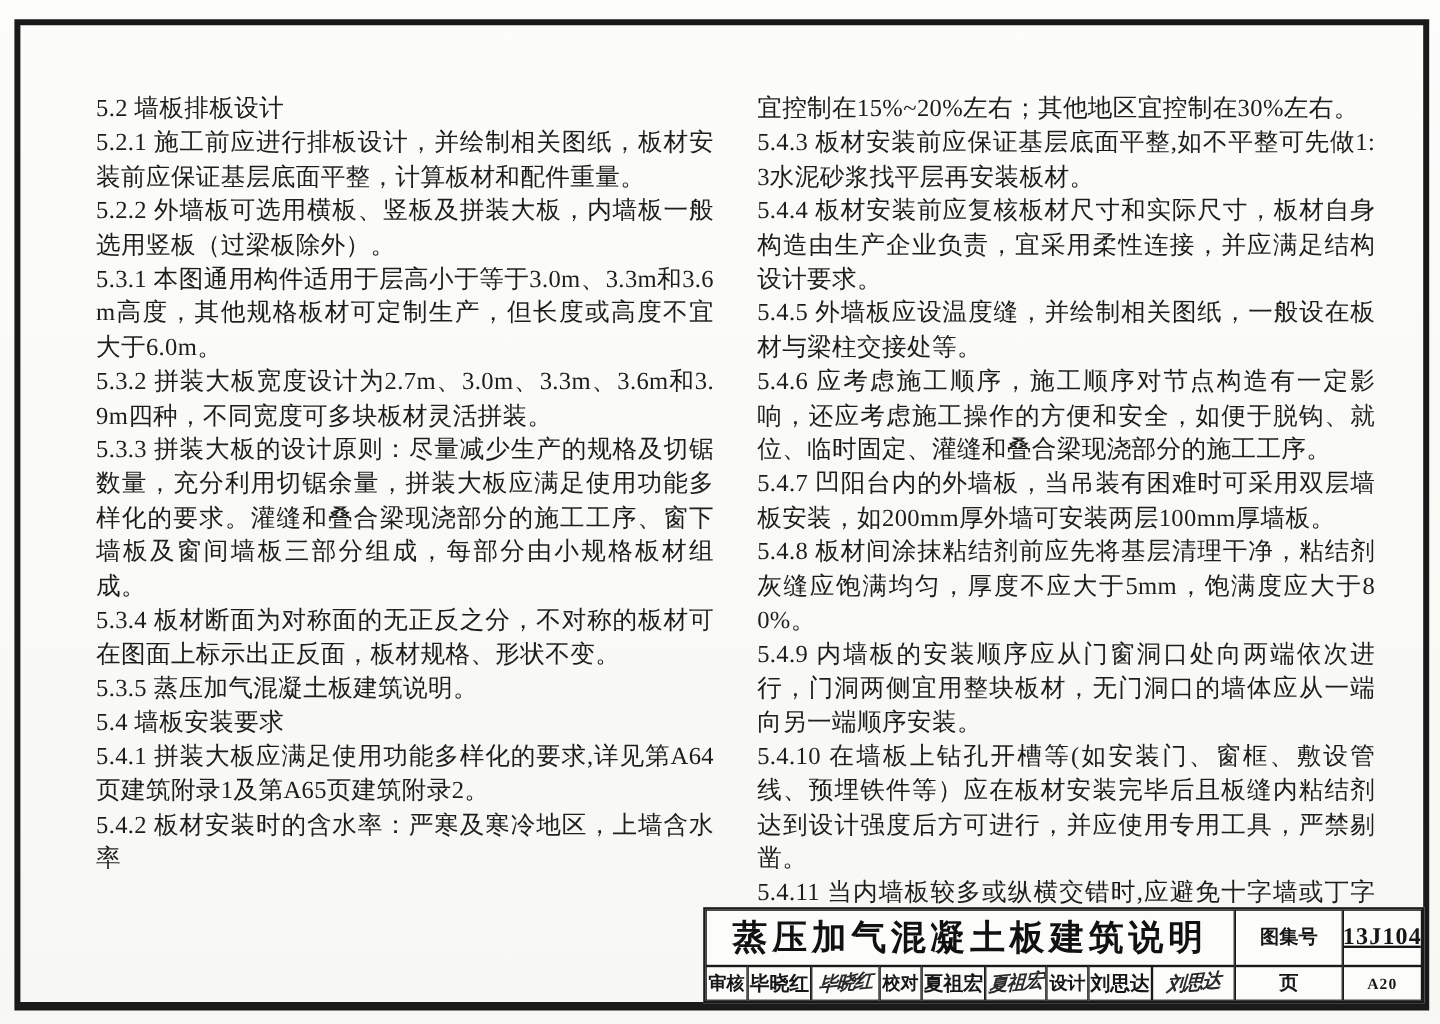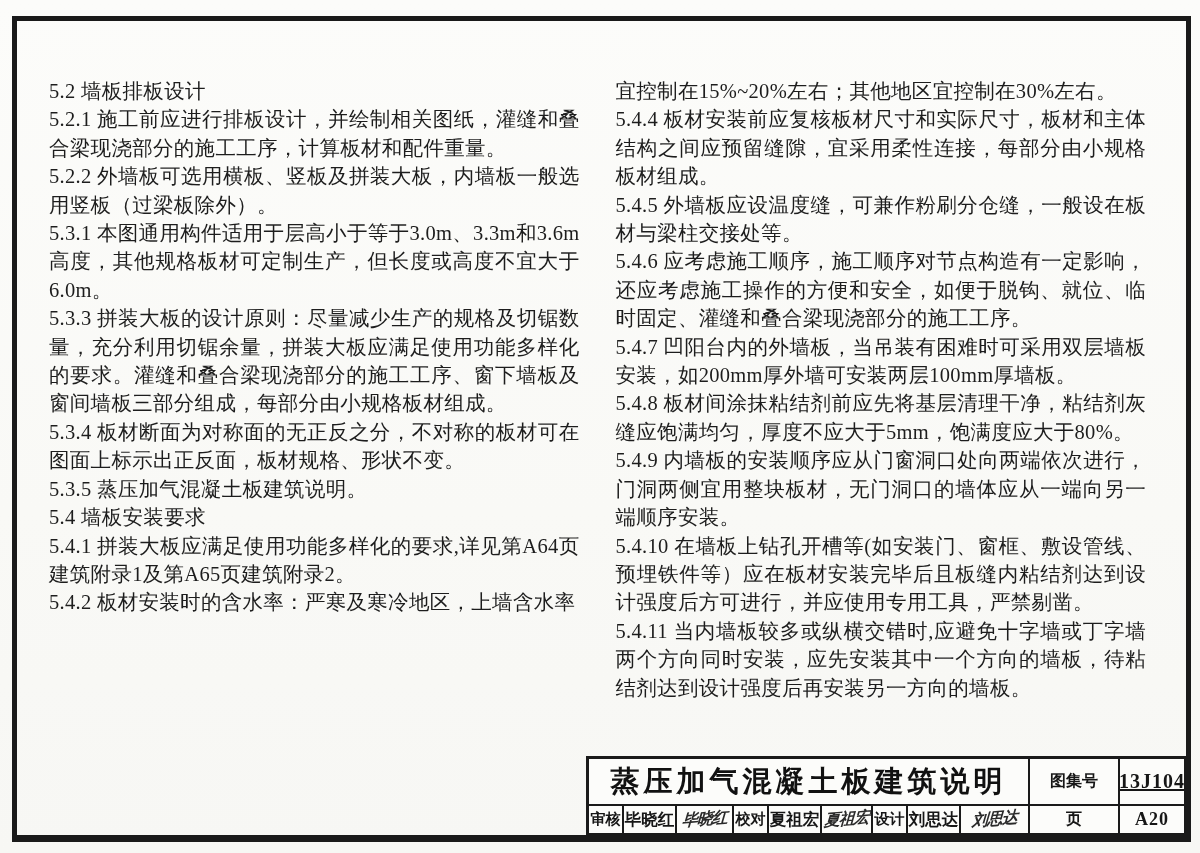--- a/index.html
+++ b/index.html
@@ -16,21 +16,21 @@
   }
   .drawing-frame {
     position: absolute;
     left: 12px; top: 16px; right: 9px; bottom: 11px;
     border: 5px solid #1a1a1a;
     border-bottom-width: 7px;
     background: transparent;
   }
   .text-area {
     position: absolute;
-    left: 32px; top: 56px; right: 40px;
+    left: 63px; top: 56px; right: 40px;
     display: flex;
     gap: 36px;
   }
   .col { width: 532px; }
   .col p.para {
     font-size: 20.5px;
     line-height: 28.4px;
     color: #1d1d1d;
     text-align: justify;
     text-justify: inter-ideograph;
@@ -72,45 +72,47 @@
   .tb-name  { font-size: 16.5px; font-weight: 600; }
   .tb-sig {
     font-style: italic;
     font-size: 16px;
     font-weight: 600;
     color: #2a2a2a;
     transform: rotate(-5deg) skewX(-8deg);
     letter-spacing: -1px;
   }
   .tb-page-label { font-size: 16px; font-weight: 600; }
-  .tb-page-value { font-size: 18px; font-weight: 600; letter-spacing: 1px; }
+  .tb-page-value { font-size: 13px; font-weight: 600; letter-spacing: 1px; }
 </style>
 </head>
 <body>
 
 <div class="scan-page">
   <div class="drawing-frame">
 
     <div class="text-area">
       <div class="col">
           <p class="para">5.2 墙板排板设计</p>
-          <p class="para">5.2.1 施工前应进行排板设计，并绘制相关图纸，灌缝和叠合梁现浇部分的施工工序，计算板材和配件重量。</p>
+          <p class="para">5.2.1 施工前应进行排板设计，并绘制相关图纸，板材安装前应保证基层底面平整，计算板材和配件重量。</p>
           <p class="para">5.2.2 外墙板可选用横板、竖板及拼装大板，内墙板一般选用竖板（过梁板除外）。</p>
           <p class="para">5.3.1 本图通用构件适用于层高小于等于3.0m、3.3m和3.6m高度，其他规格板材可定制生产，但长度或高度不宜大于6.0m。</p>
+          <p class="para">5.3.2 拼装大板宽度设计为2.7m、3.0m、3.3m、3.6m和3.9m四种，不同宽度可多块板材灵活拼装。</p>
           <p class="para">5.3.3 拼装大板的设计原则：尽量减少生产的规格及切锯数量，充分利用切锯余量，拼装大板应满足使用功能多样化的要求。灌缝和叠合梁现浇部分的施工工序、窗下墙板及窗间墙板三部分组成，每部分由小规格板材组成。</p>
           <p class="para">5.3.4 板材断面为对称面的无正反之分，不对称的板材可在图面上标示出正反面，板材规格、形状不变。</p>
           <p class="para">5.3.5 蒸压加气混凝土板建筑说明。</p>
           <p class="para">5.4 墙板安装要求</p>
           <p class="para">5.4.1 拼装大板应满足使用功能多样化的要求,详见第A64页建筑附录1及第A65页建筑附录2。</p>
           <p class="para">5.4.2 板材安装时的含水率：严寒及寒冷地区，上墙含水率</p>
         </div>
       <div class="col">
           <p class="para">宜控制在15%~20%左右；其他地区宜控制在30%左右。</p>
-          <p class="para">5.4.4 板材安装前应复核板材尺寸和实际尺寸，板材和主体结构之间应预留缝隙，宜采用柔性连接，每部分由小规格板材组成。</p>
-          <p class="para">5.4.5 外墙板应设温度缝，可兼作粉刷分仓缝，一般设在板材与梁柱交接处等。</p>
+          <p class="para">5.4.3 板材安装前应保证基层底面平整,如不平整可先做1:3水泥砂浆找平层再安装板材。</p>
+          <p class="para">5.4.4 板材安装前应复核板材尺寸和实际尺寸，板材自身构造由生产企业负责，宜采用柔性连接，并应满足结构设计要求。</p>
+          <p class="para">5.4.5 外墙板应设温度缝，并绘制相关图纸，一般设在板材与梁柱交接处等。</p>
           <p class="para">5.4.6 应考虑施工顺序，施工顺序对节点构造有一定影响，还应考虑施工操作的方便和安全，如便于脱钩、就位、临时固定、灌缝和叠合梁现浇部分的施工工序。</p>
           <p class="para">5.4.7 凹阳台内的外墙板，当吊装有困难时可采用双层墙板安装，如200mm厚外墙可安装两层100mm厚墙板。</p>
           <p class="para">5.4.8 板材间涂抹粘结剂前应先将基层清理干净，粘结剂灰缝应饱满均匀，厚度不应大于5mm，饱满度应大于80%。</p>
           <p class="para">5.4.9 内墙板的安装顺序应从门窗洞口处向两端依次进行，门洞两侧宜用整块板材，无门洞口的墙体应从一端向另一端顺序安装。</p>
           <p class="para">5.4.10 在墙板上钻孔开槽等(如安装门、窗框、敷设管线、预埋铁件等）应在板材安装完毕后且板缝内粘结剂达到设计强度后方可进行，并应使用专用工具，严禁剔凿。</p>
           <p class="para">5.4.11 当内墙板较多或纵横交错时,应避免十字墙或丁字墙两个方向同时安装，应先安装其中一个方向的墙板，待粘结剂达到设计强度后再安装另一方向的墙板。</p>
         </div>
     </div>
 
     <div class="title-block">

